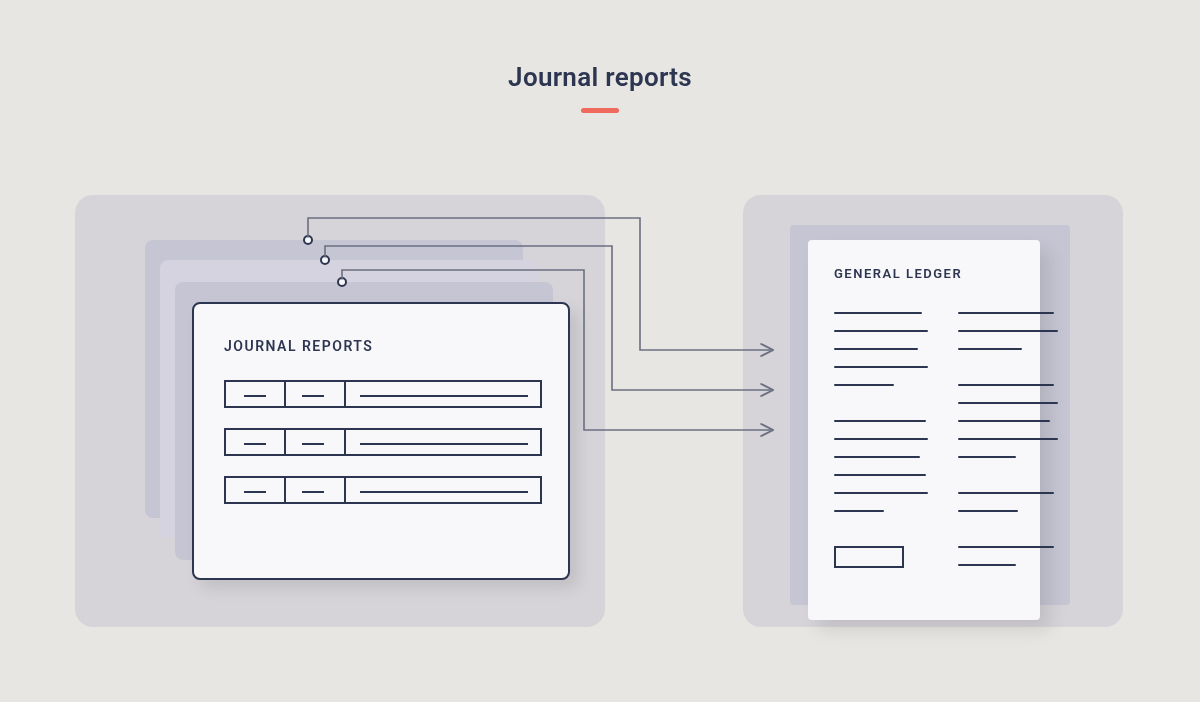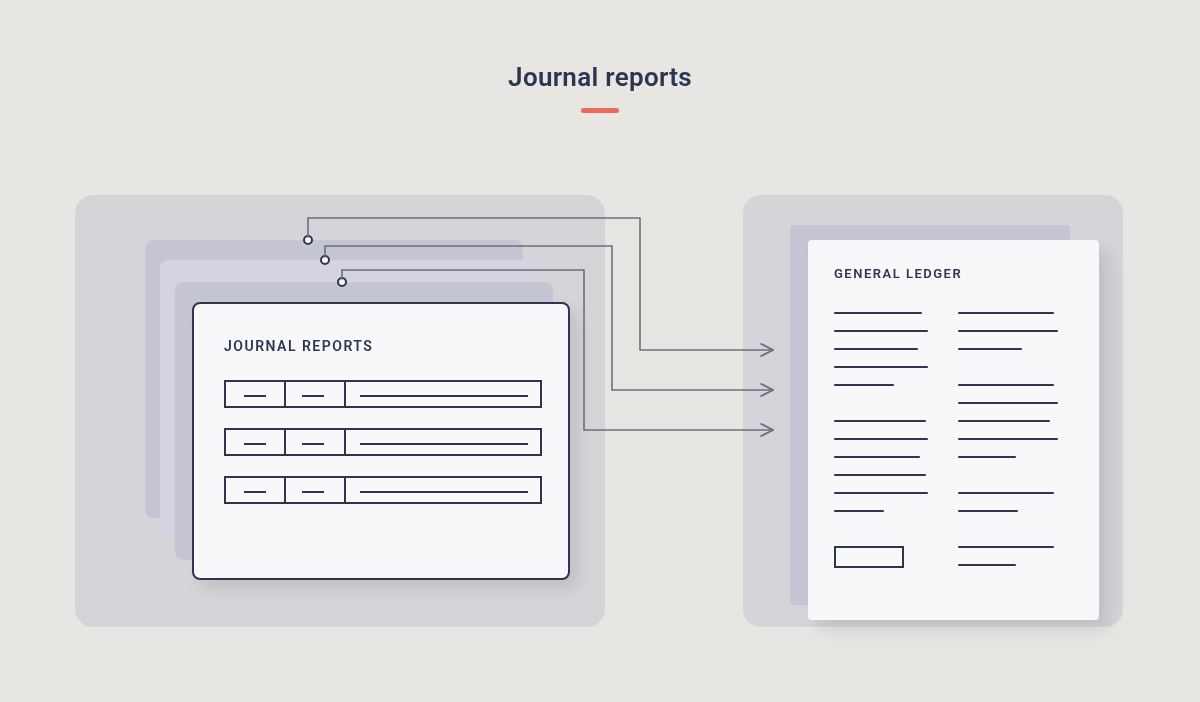--- a/index.html
+++ b/index.html
@@ -111,21 +111,21 @@
   .gl-shadow {
     position: absolute;
     left: 790px; top: 225px;
     width: 280px; height: 380px;
     background: #c6c5d3;
     border-radius: 4px;
   }
   .gl-card {
     position: absolute;
     left: 808px; top: 240px;
-    width: 291px; height: 380px;
+    width: 232px; height: 380px;
     background: #f8f7f9;
     border-radius: 4px;
     box-shadow: 10px 10px 18px rgba(0,0,0,0.10);
   }
   .gl-title {
     position: absolute;
     left: 26px; top: 26px;
     font-size: 13px;
     font-weight: 600;
     letter-spacing: 1.5px;

